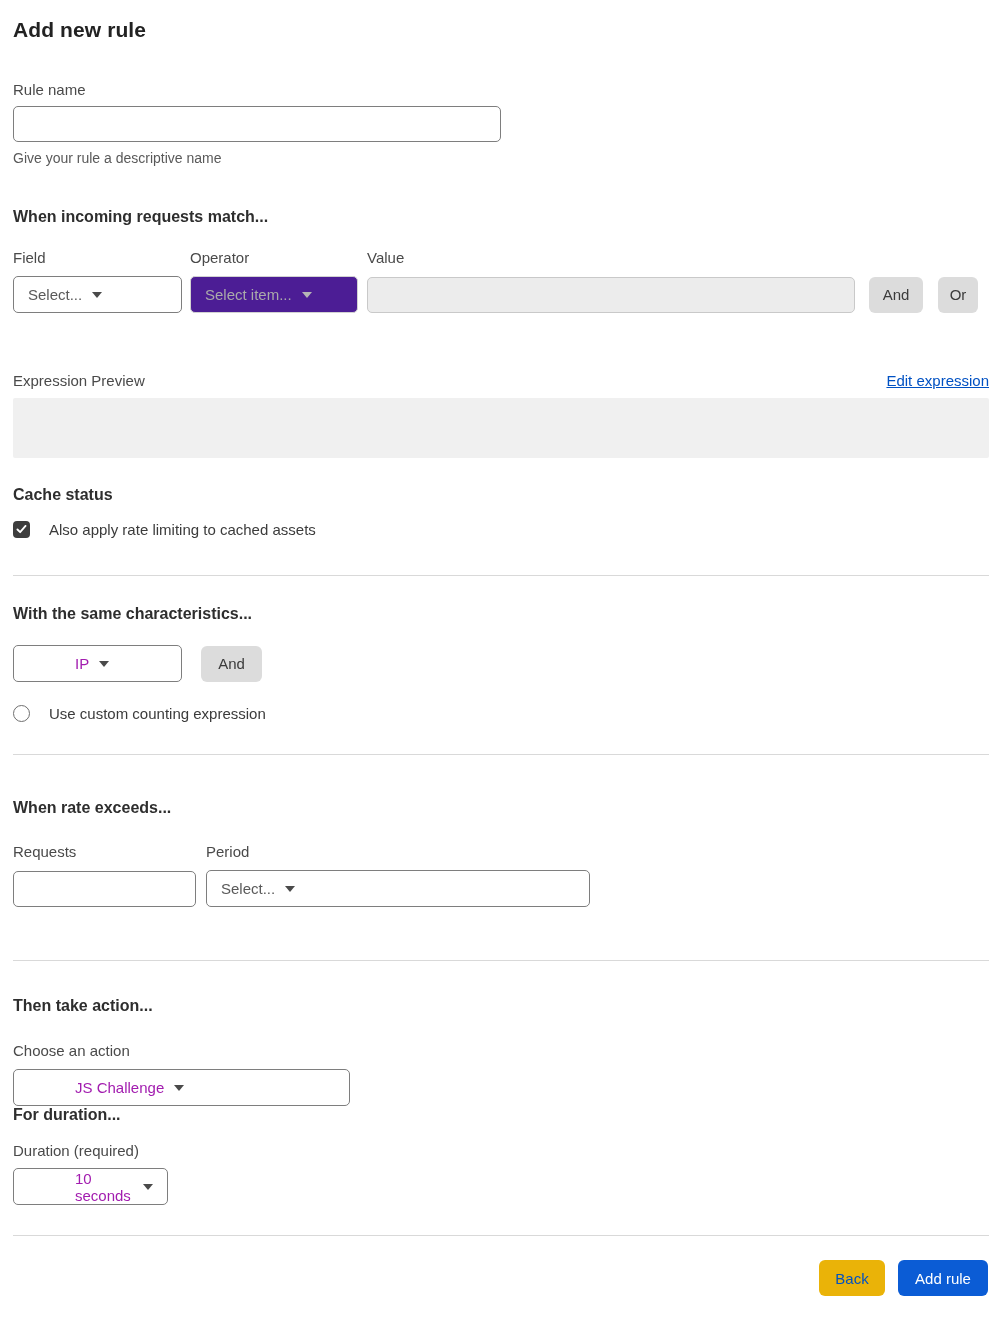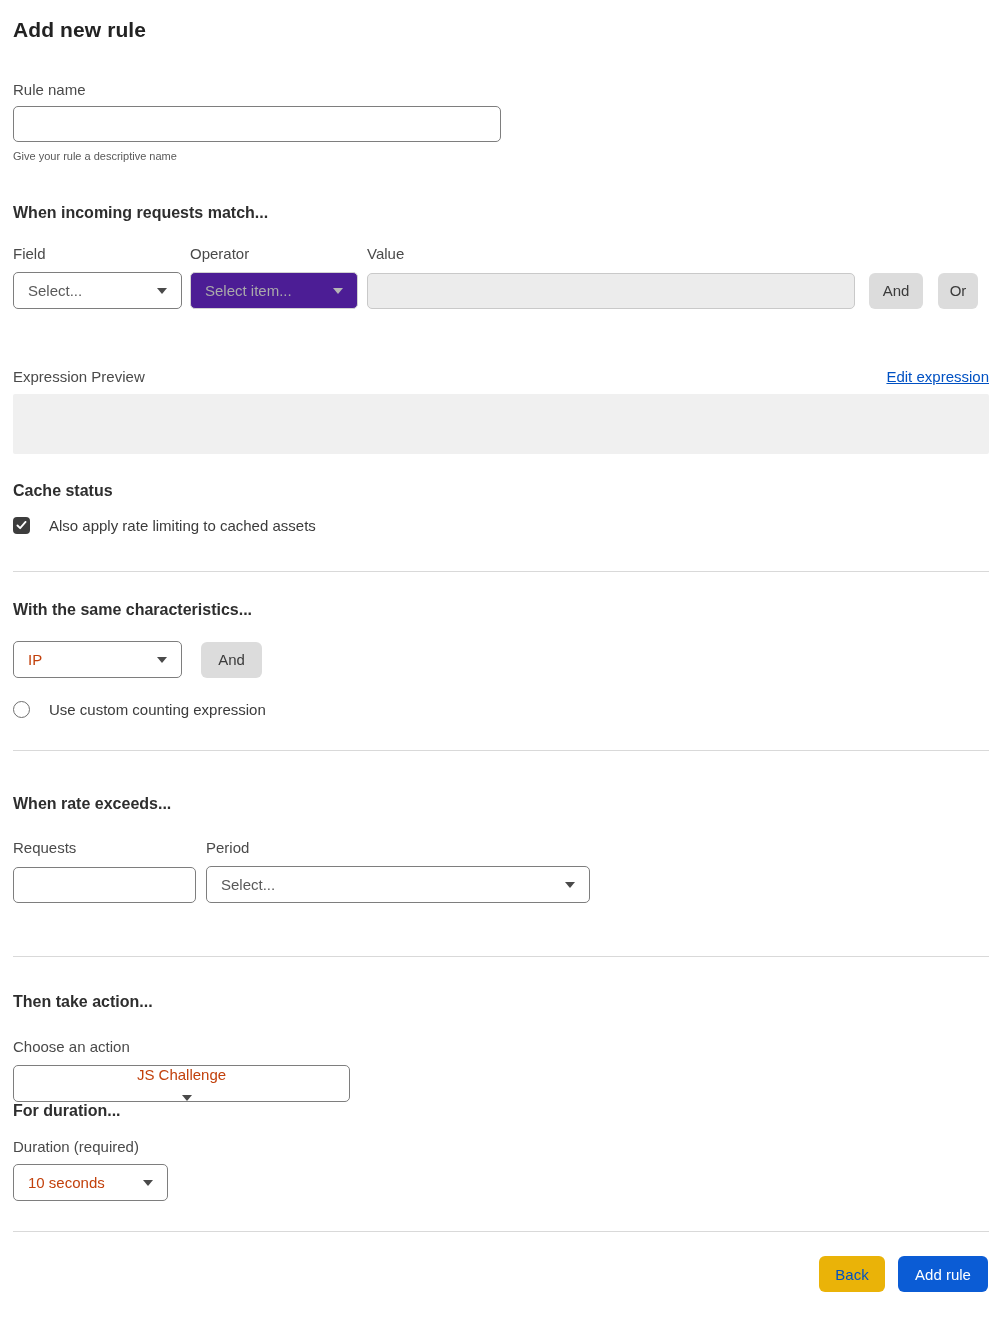--- a/index.html
+++ b/index.html
@@ -22,21 +22,21 @@
     font-size: 16px;
     font-weight: 700;
     color: #2e2e2e;
   }
   .field-label {
     font-size: 15px;
     color: #4a4a4a;
     display: block;
   }
   .help-text {
-    font-size: 11px;
+    font-size: 14px;
     color: #595959;
     margin-top: 8px;
   }
 
   .text-input {
     height: 36px;
     border: 1px solid #7e7e7e;
     border-radius: 5px;
     background: #ffffff;
     font-family: "Liberation Sans", sans-serif;
@@ -51,26 +51,26 @@
     border-color: #c9c9c9;
   }
 
   .select {
     height: 37px;
     border: 1px solid #7e7e7e;
     border-radius: 5px;
     background: #ffffff;
     display: flex;
     align-items: center;
-    justify-content: space-between;
+    justify-content: flex-start;
     padding: 0 14px;
     cursor: pointer;
   }
   .select .select-value { font-size: 15px; color: #595959; }
-  .select.has-value .select-value { color: #c2410c; }
+  .select.has-value .select-value { color: #a21caf; margin-left: 47px; }
   .select.disabled {
     background: #4c1d95;
     border-color: #d2d2d2;
     cursor: default;
   }
   .select.disabled .select-value { color: #aaaaaa; }
   .chevron {
     width: 0; height: 0;
     border-left: 5.5px solid transparent;
     border-right: 5.5px solid transparent;
@@ -169,21 +169,21 @@
 
   .sel-ip { width: 169px; }
   .btn-and-char { width: 61px; margin-left: 19px; }
 
   .rate-labels { display: flex; margin-top: 26px; }
   .rate-labels .lbl-requests { width: 193px; }
   .rate-controls { display: flex; align-items: center; margin-top: 10px; }
   .inp-requests { width: 183px; }
   .sel-period   { width: 384px; margin-left: 10px; }
 
-  .sel-action   { width: 337px; flex-direction: column; }
+  .sel-action   { width: 337px; }
   .sel-duration { width: 155px; }
 
   .footer-row {
     display: flex;
     justify-content: flex-end;
     align-items: center;
     margin-top: 24px;
     padding-right: 1px;
   }
   .btn-primary { margin-left: 13px; }

